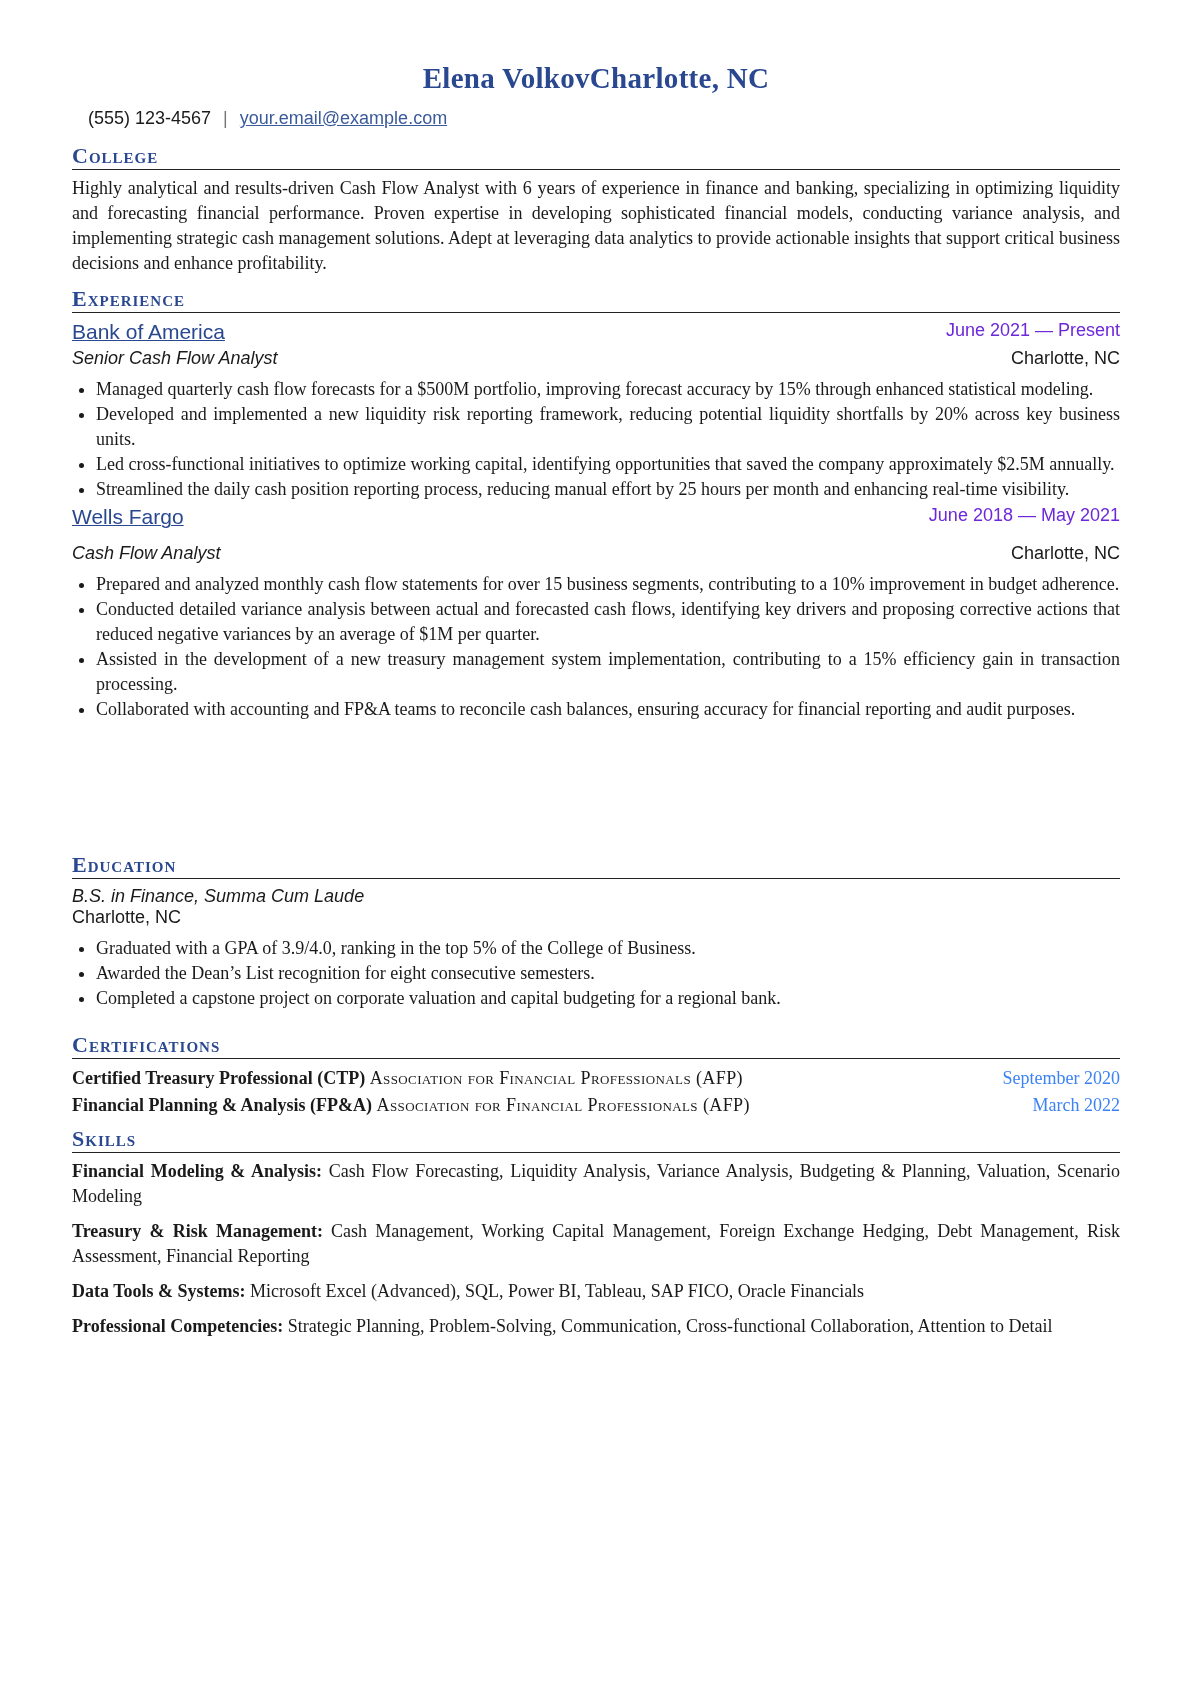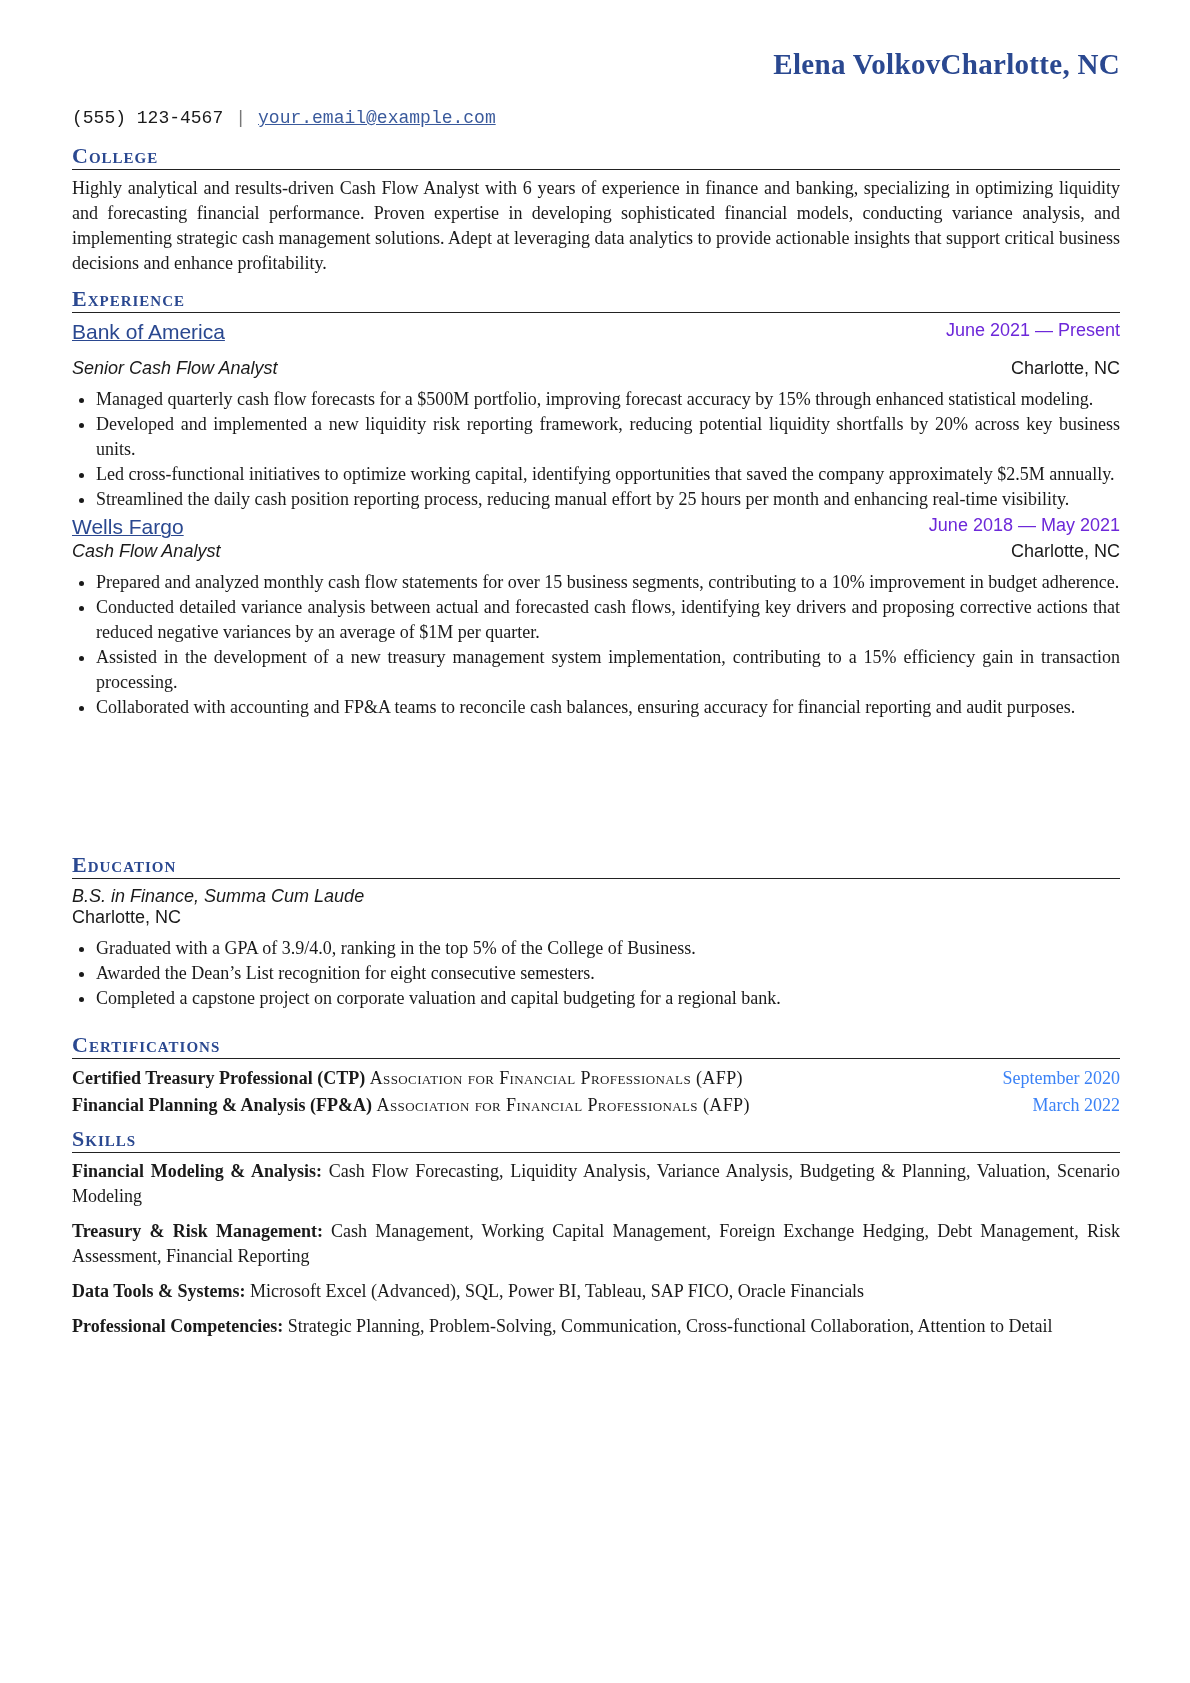--- a/index.html
+++ b/index.html
@@ -1,21 +1,21 @@
 <!DOCTYPE html>
 <html><head>
 <meta charset="utf-8">
 <style>
   html, body { margin: 0; padding: 0; background: #ffffff; }
   body { width: 1190px; height: 1683px; position: relative; font-family: "DejaVu Serif", "Liberation Serif", serif; color: #1a1a1a; }
   .page { position: absolute; left: 72px; top: 0; width: 1048px; }
-  .header-row { position: absolute; top: 48px; left: 0; width: 1048px; display: flex; justify-content: flex-end; align-items: baseline; }
+  .header-row { position: absolute; top: 62px; left: 0; width: 1048px; display: flex; justify-content: center; align-items: baseline; }
   .name { font-family: "Liberation Serif", serif; font-weight: bold; font-size: 29px; color: #2a4890; letter-spacing: 0.3px; }
   .hloc { font-family: "Liberation Serif", serif; font-weight: bold; font-size: 29px; color: #2a4890; letter-spacing: 0.3px; }
-  .contact { position: absolute; top: 108px; left: 0; font-family: Liberation Mono, monospace; font-size: 18px; }
+  .contact { position: absolute; top: 108px; left: 16px; font-family: Liberation Sans, sans-serif; font-size: 18px; }
   .contact .sep { color: #777; margin: 0 12px; }
   .contact a { color: #3a5a9c; text-decoration: underline; }
   .section { position: absolute; left: 0; width: 1048px; }
   .sec-title { font-family: "Liberation Serif", serif; font-weight: bold; font-size: 22px; color: #2a4890; font-variant: small-caps; letter-spacing: 1px; border-bottom: 1.3px solid #222; line-height: 26px; padding-bottom: 0; }
   .para { font-family: "Liberation Serif", serif; font-size: 18px; line-height: 25px; text-align: justify; margin-top: 6px; }
   .entry-head { display: flex; justify-content: space-between; align-items: flex-start; font-family: Liberation Sans, sans-serif; }
   .org { font-size: 21px; color: #2a4890; text-decoration: underline; text-decoration-thickness: 1px; }
   .date { font-size: 18px; color: #6d28d9; }
   .role { font-size: 18px; font-style: italic; }
   .loc { font-size: 18px; }
@@ -47,38 +47,38 @@
   </div>
 
   <div class="section" style="top:286px;">
     <div class="sec-title">Experience</div>
 
     <div style="margin-top:7px;">
       <div class="entry-head">
         <span class="org">Bank of America</span>
         <span class="date">June 2021 — Present</span>
       </div>
-      <div class="entry-head" style="margin-top:14px;gap:48px;">
+      <div class="entry-head" style="margin-top:4px;gap:48px;">
         <span class="role">Senior Cash Flow Analyst</span>
         <span class="loc">Charlotte, NC</span>
       </div>
       <ul class="bul">
         <li>Managed quarterly cash flow forecasts for a $500M portfolio, improving forecast accuracy by 15% through enhanced statistical modeling.</li>
         <li>Developed and implemented a new liquidity risk reporting framework, reducing potential liquidity shortfalls by 20% across key business units.</li>
         <li>Led cross-functional initiatives to optimize working capital, identifying opportunities that saved the company approximately $2.5M annually.</li>
         <li>Streamlined the daily cash position reporting process, reducing manual effort by 25 hours per month and enhancing real-time visibility.</li>
       </ul>
     </div>
 
     <div style="margin-top:3px;">
       <div class="entry-head">
         <span class="org">Wells Fargo</span>
         <span class="date">June 2018 — May 2021</span>
       </div>
-      <div class="entry-head" style="margin-top:2px;">
+      <div class="entry-head" style="margin-top:14px;">
         <span class="role">Cash Flow Analyst</span>
         <span class="loc">Charlotte, NC</span>
       </div>
       <ul class="bul">
         <li>Prepared and analyzed monthly cash flow statements for over 15 business segments, contributing to a 10% improvement in budget adherence.</li>
         <li>Conducted detailed variance analysis between actual and forecasted cash flows, identifying key drivers and proposing corrective actions that reduced negative variances by an average of $1M per quarter.</li>
         <li>Assisted in the development of a new treasury management system implementation, contributing to a 15% efficiency gain in transaction processing.</li>
         <li>Collaborated with accounting and FP&amp;A teams to reconcile cash balances, ensuring accuracy for financial reporting and audit purposes.</li>
       </ul>
     </div>

